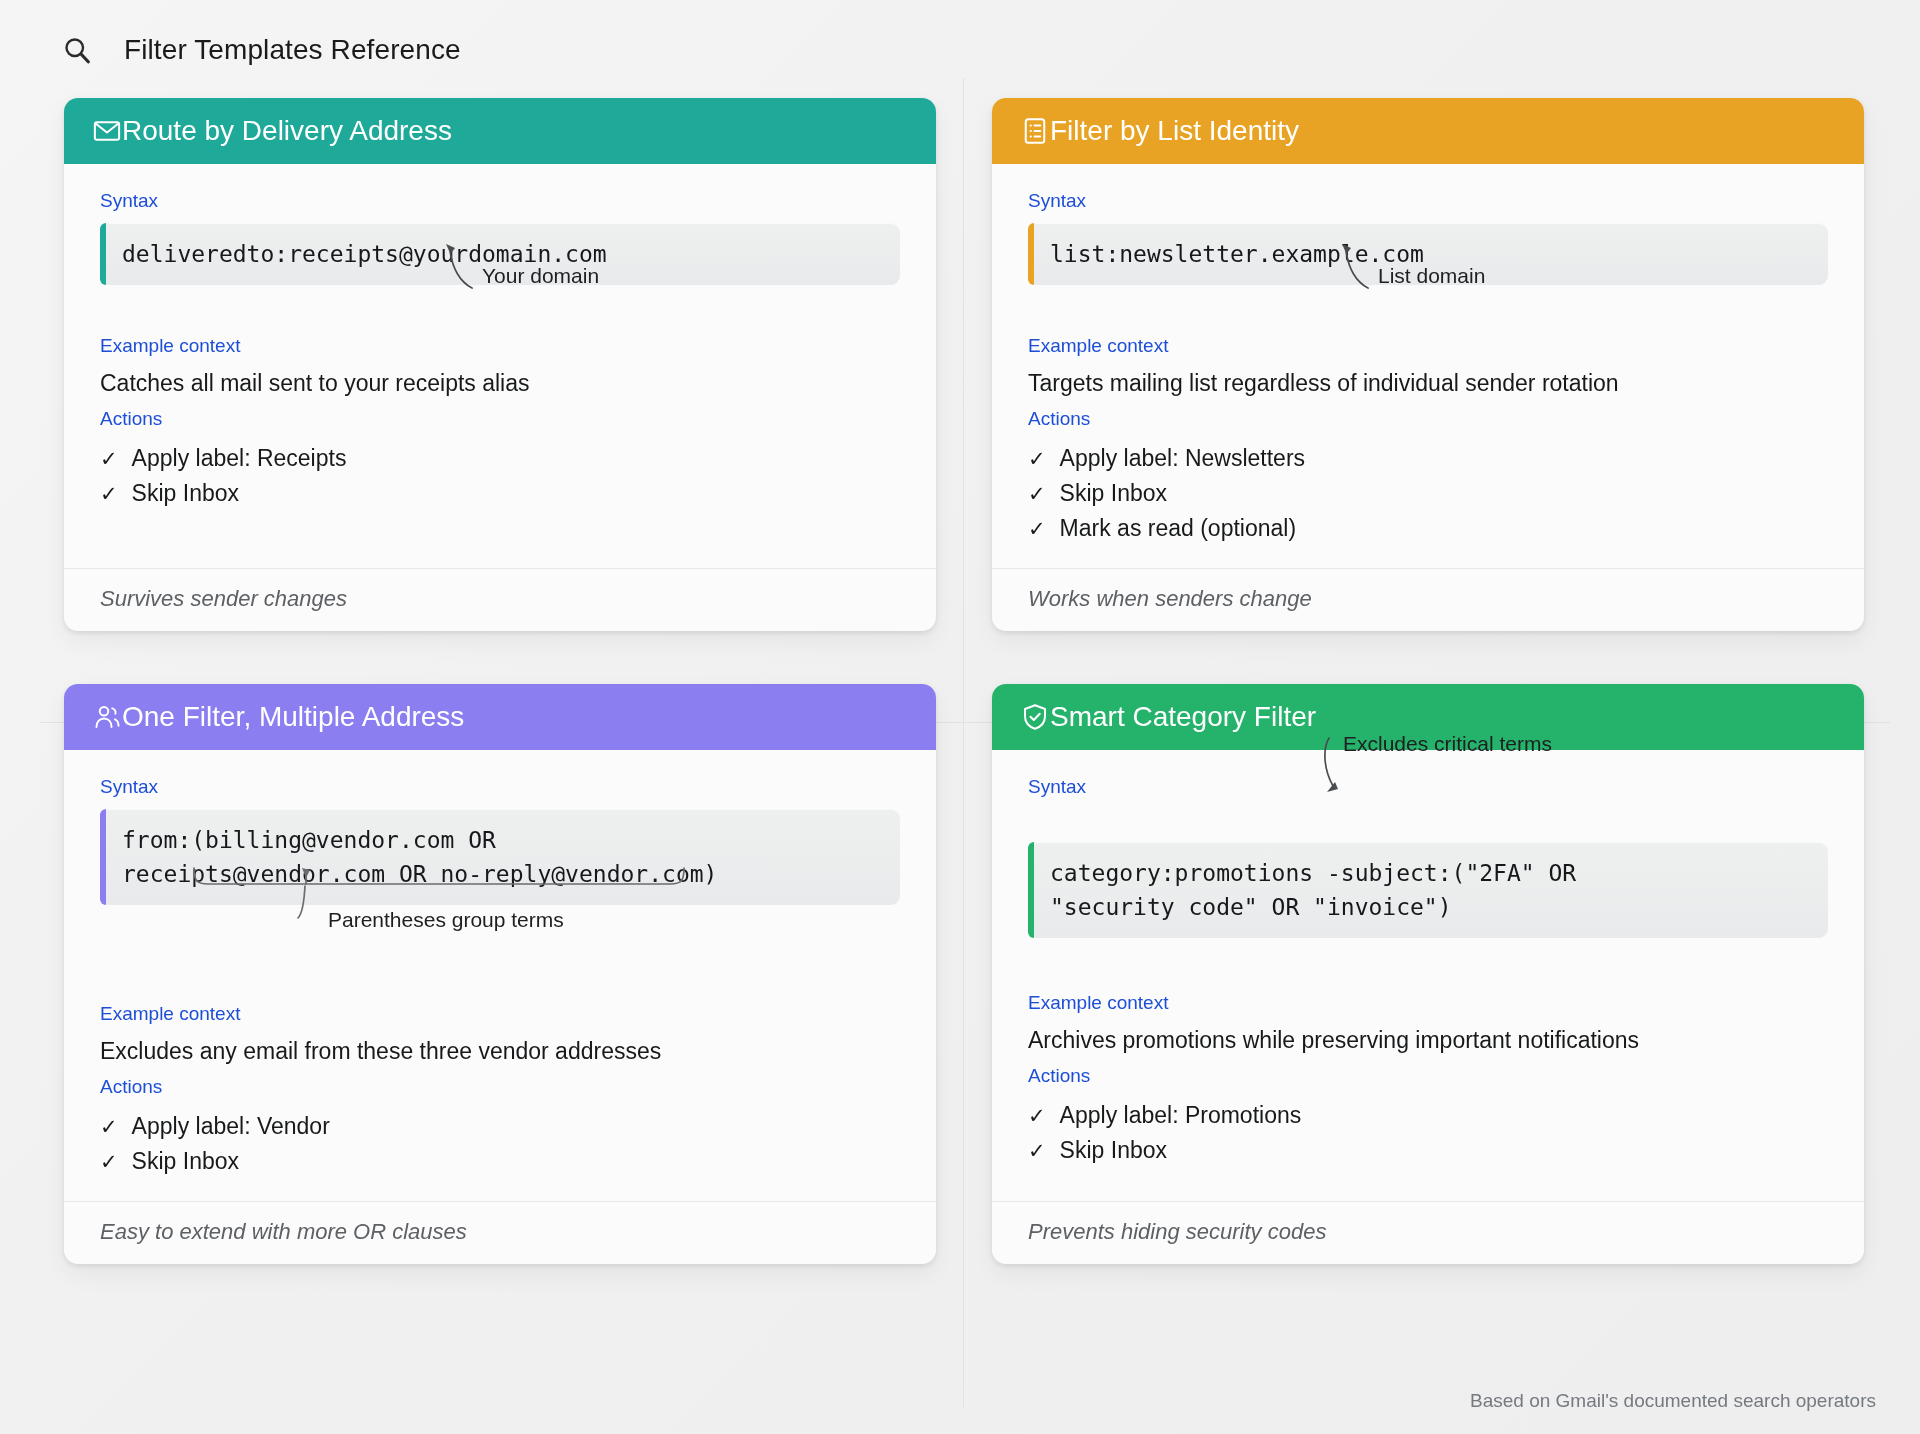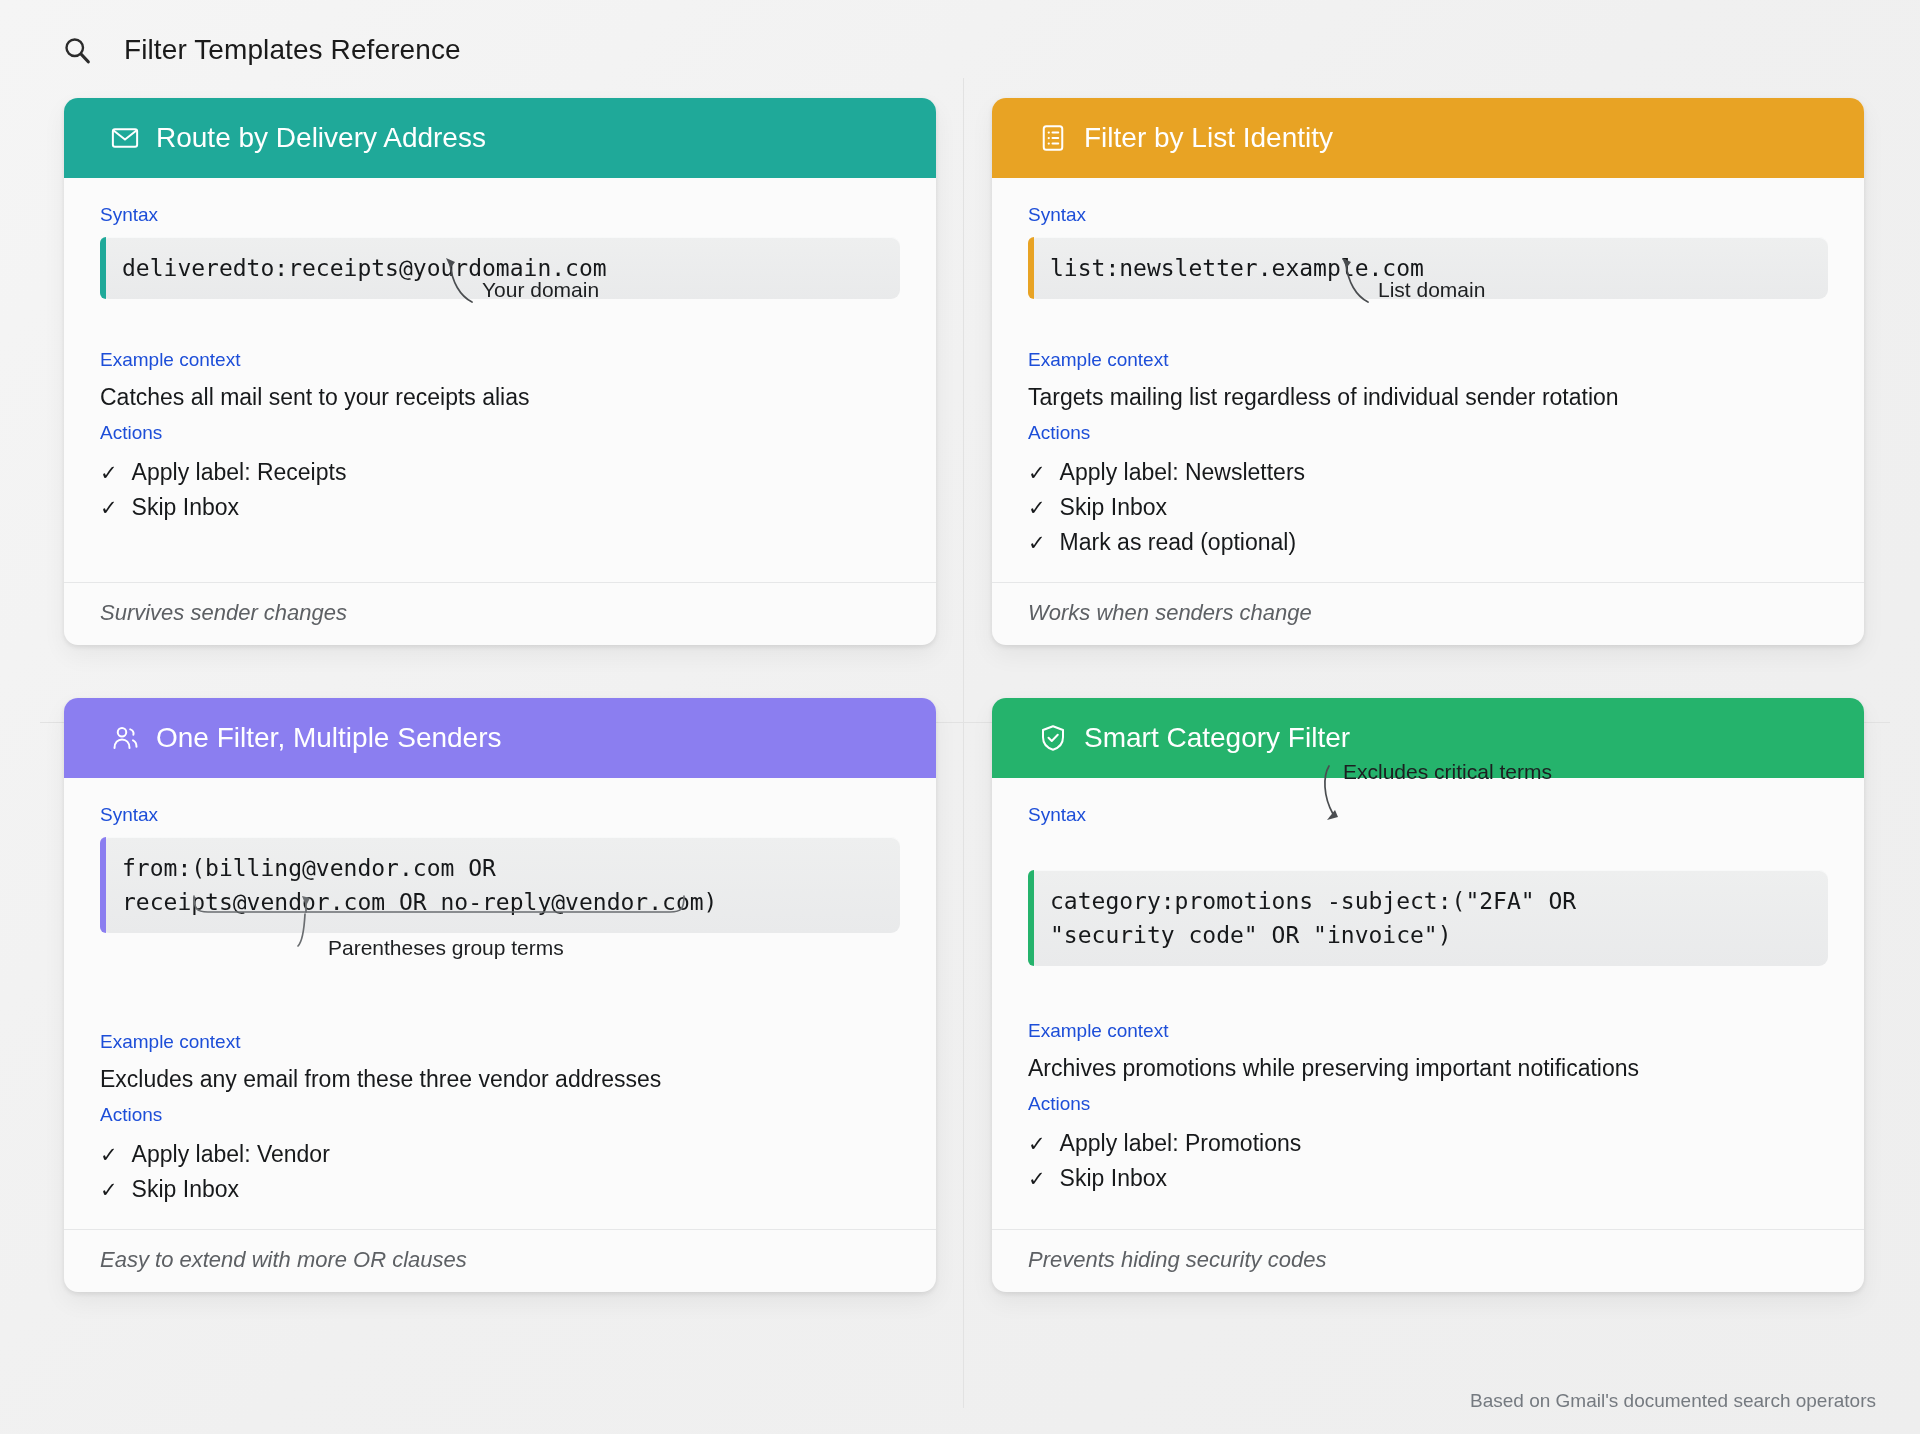--- a/index.html
+++ b/index.html
@@ -74,26 +74,25 @@
     background: #fbfbfb;
     border-radius: 14px;
     box-shadow: 0 2px 5px rgba(0,0,0,0.09), 0 10px 24px rgba(0,0,0,0.055);
     overflow: visible;
     position: relative;
     display: flex;
     flex-direction: column;
   }
 
   .card-header {
-    height: 80px;
+    height: 66px;
     border-radius: 14px 14px 0 0;
     display: flex;
     align-items: center;
-    gap: 16px;
-    padding: 0 46px;
+    padding: 0 28px;
     color: #ffffff;
   }
   .card-header svg { display: block; }
   .card-title {
     font-size: 28px;
     color: #ffffff;
     white-space: nowrap;
   }
 
   .card-body {
@@ -315,21 +314,21 @@
     <div class="card">
       <div class="card-header" style="background:#8b7ef0">
         <span>
           <svg width="30" height="30" viewBox="0 0 24 24" fill="none" stroke="#ffffff" stroke-width="1.6" stroke-linecap="round">
             <circle cx="9.6" cy="7.4" r="3.4"></circle>
             <path d="M3.6 20 C 3.6 15.6, 6.3 13.2, 9.6 13.2 C 12.9 13.2, 15.6 15.6, 15.6 20"></path>
             <path d="M16.2 5.1 C 18.2 5.6, 19.3 7.5, 18.7 9.4"></path>
             <path d="M18.4 13.9 C 20.3 14.8, 21.2 16.6, 21.2 19"></path>
           </svg>
         </span>
-        <span class="card-title">One Filter, Multiple Senders</span>
+        <span class="card-title">One Filter, Multiple Address</span>
       </div>
 
       <div class="card-body">
         <div class="section-label">Syntax</div>
         <div class="syntax-wrap">
           <div class="accent-bar" style="background:#8b7ef0"></div>
           <div class="syntax-box">from:(billing@vendor.com OR
 receipts@vendor.com OR no-reply@vendor.com)</div>
         </div>
 

